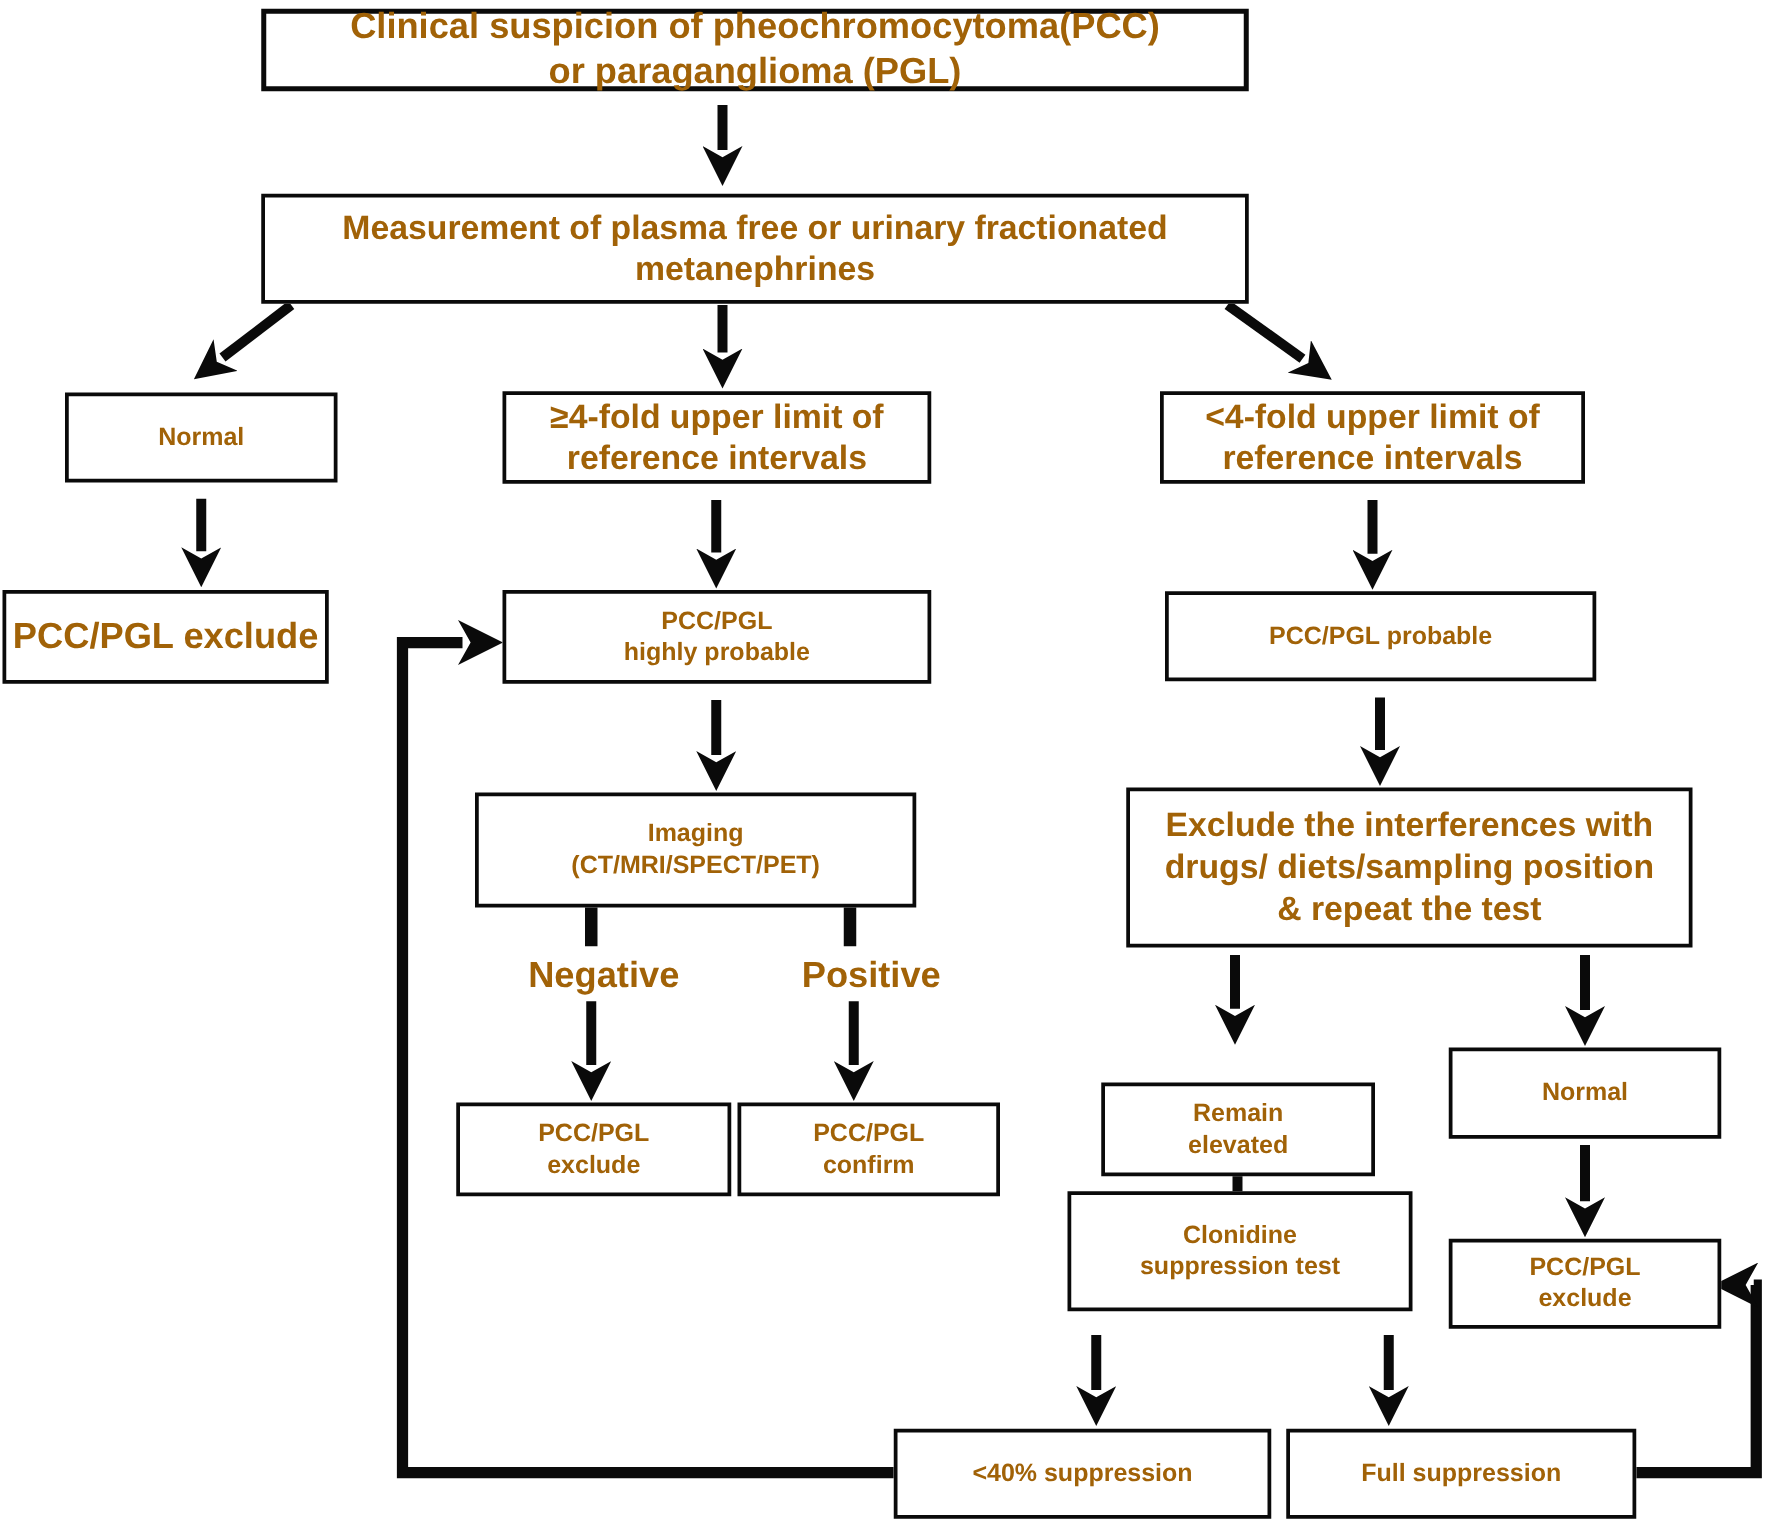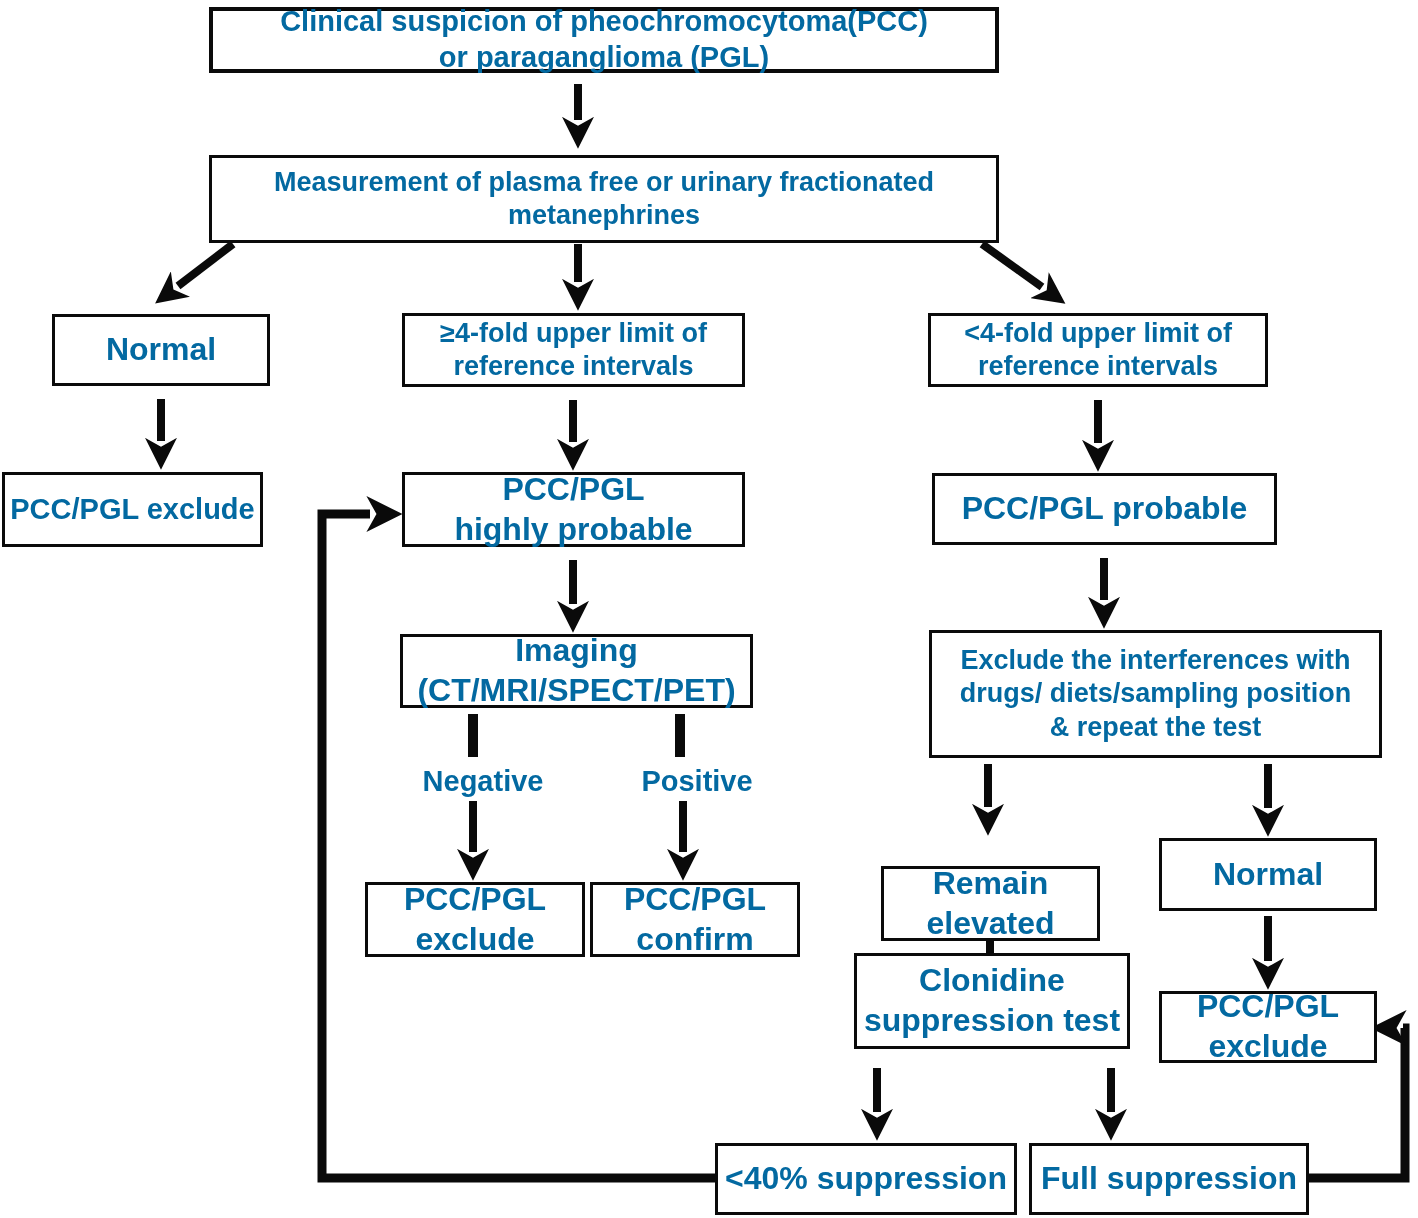--- a/index.html
+++ b/index.html
@@ -2,40 +2,40 @@
 <html><head>
 <meta charset="utf-8">
 <style>
   html, body { margin: 0; padding: 0; background: #ffffff; }
   #canvas {
     position: relative;
     width: 1418px;
     height: 1218px;
     background: #ffffff;
     font-family: "Liberation Sans", sans-serif;
-    color: #0369a1;
+    color: #a16207;
     overflow: hidden;
   }
   #connectors {
     position: absolute;
     left: 0; top: 0;
     z-index: 1;
   }
   .node {
     position: absolute;
     box-sizing: border-box;
     border: 3px solid #0a0a0a;
     background: #ffffff;
     display: flex;
     flex-direction: column;
     align-items: center;
     justify-content: center;
     text-align: center;
     font-weight: bold;
-    font-size: 32px;
+    font-size: 20px;
     line-height: 1.24;
     z-index: 2;
     white-space: nowrap;
   }
   .node .ln { display: block; }
   .thick { border-width: 4px; }
   .fs29 { font-size: 29px; }
   .fs27 { font-size: 27px; }
   .edge-label {
     position: absolute;
@@ -112,26 +112,26 @@
 
   <div class="node" style="left:402px;top:472px;width:343px;height:75px;">
     <span class="ln">PCC/PGL</span>
     <span class="ln">highly probable</span>
   </div>
 
   <div class="node" style="left:932px;top:473px;width:345px;height:72px;">
     <span class="ln">PCC/PGL probable</span>
   </div>
 
-  <div class="node" style="left:400px;top:634px;width:353px;height:74px;">
+  <div class="node" style="left:380px;top:634px;width:353px;height:92px;">
     <span class="ln">Imaging</span>
     <span class="ln">(CT/MRI/SPECT/PET)</span>
   </div>
 
-  <div class="node fs27" style="left:929px;top:630px;width:453px;height:128px;">
+  <div class="node fs27" style="left:901px;top:630px;width:453px;height:128px;">
     <span class="ln">Exclude the interferences with</span>
     <span class="ln">drugs/ diets/sampling position</span>
     <span class="ln">&amp; repeat the test</span>
   </div>
 
   <div class="edge-label" style="left:483px;top:781px;">Negative</div>
   <div class="edge-label" style="left:697px;top:781px;">Positive</div>
 
   <div class="node" style="left:881px;top:866px;width:219px;height:75px;">
     <span class="ln">Remain</span>

